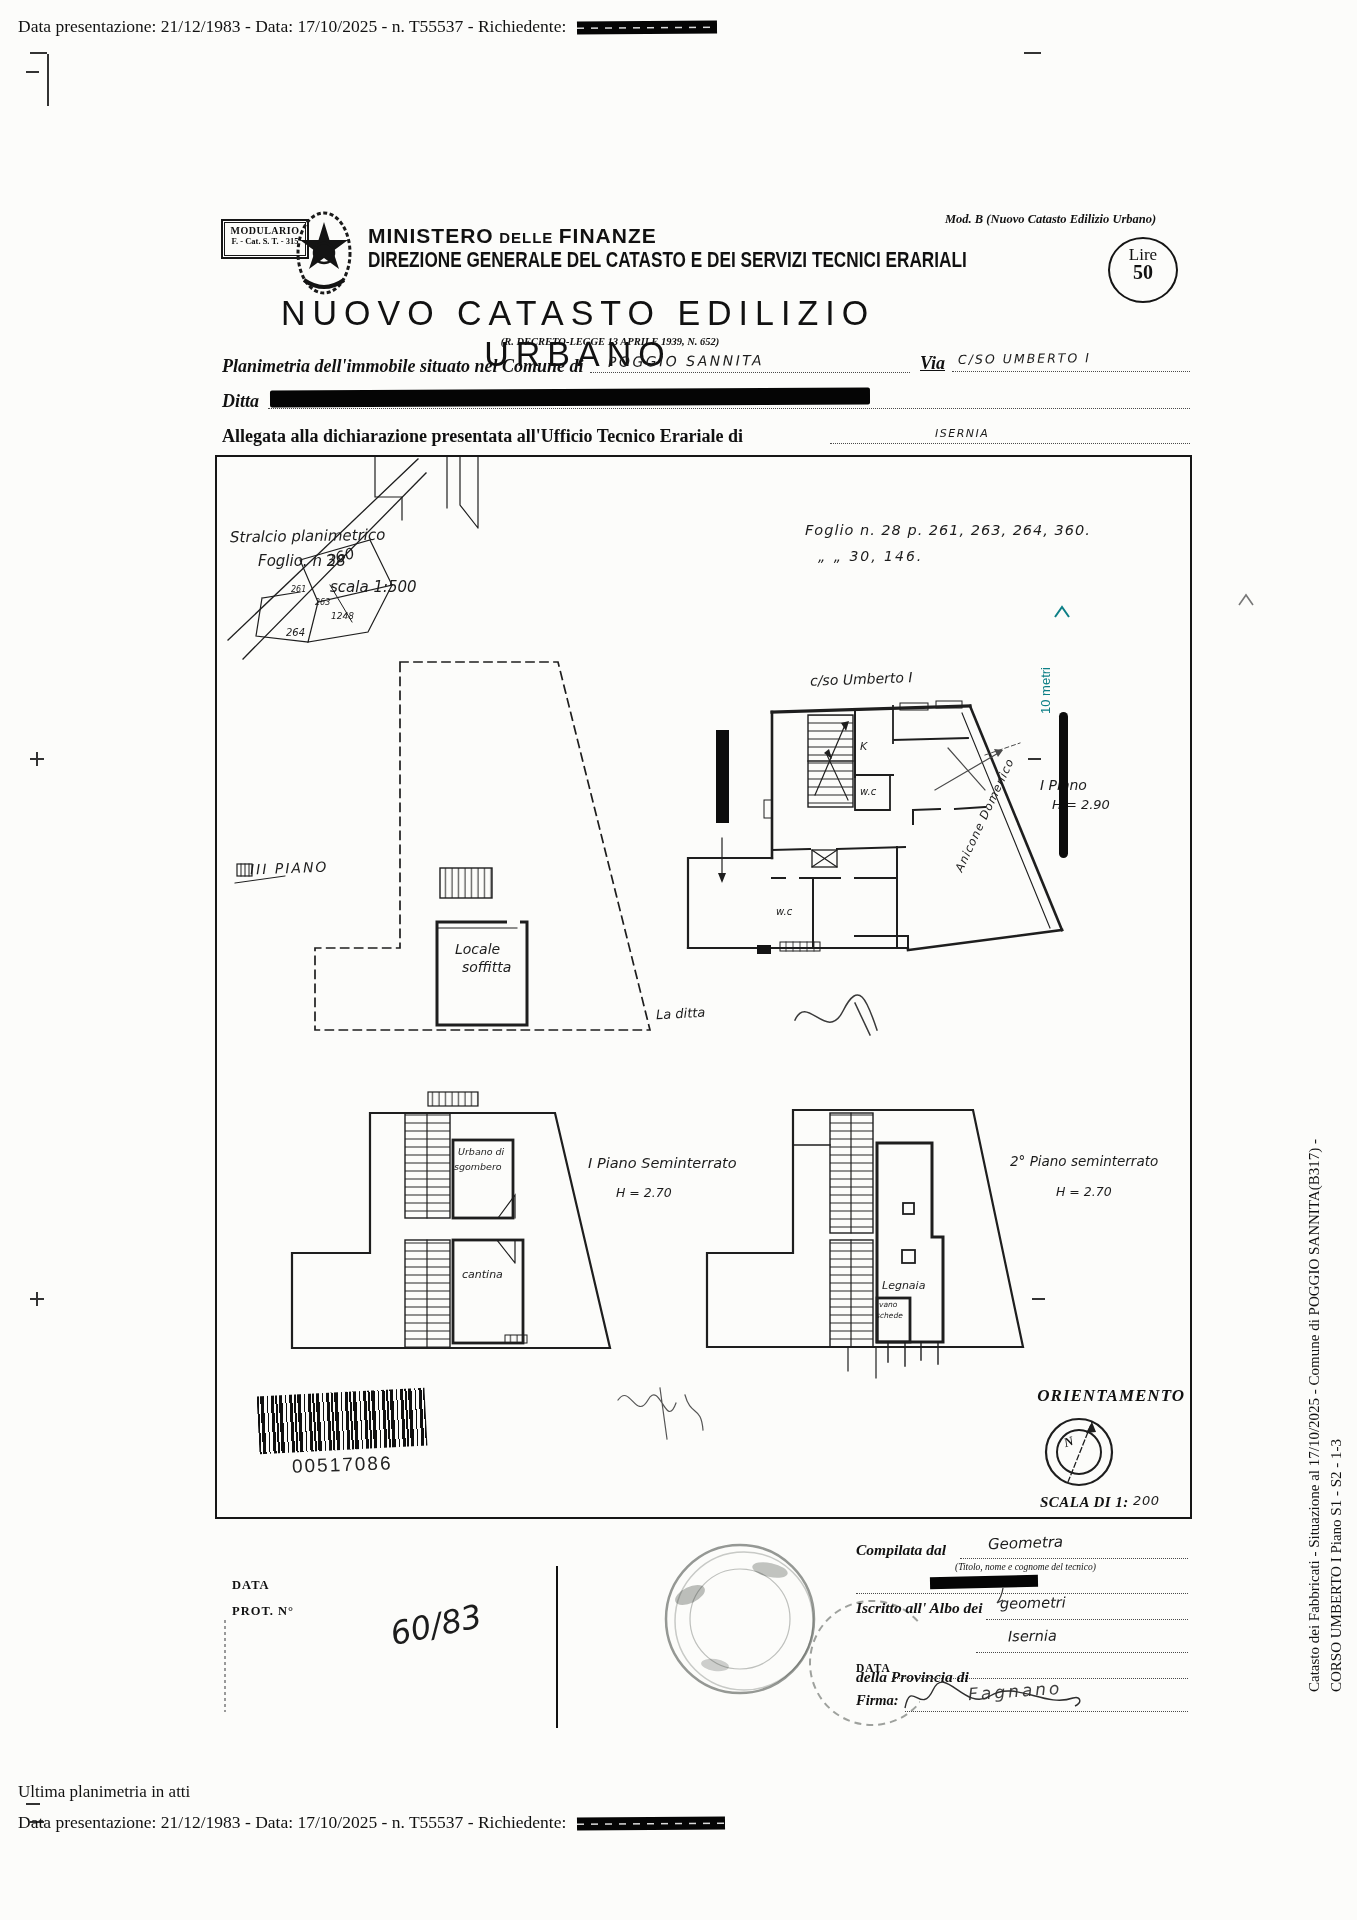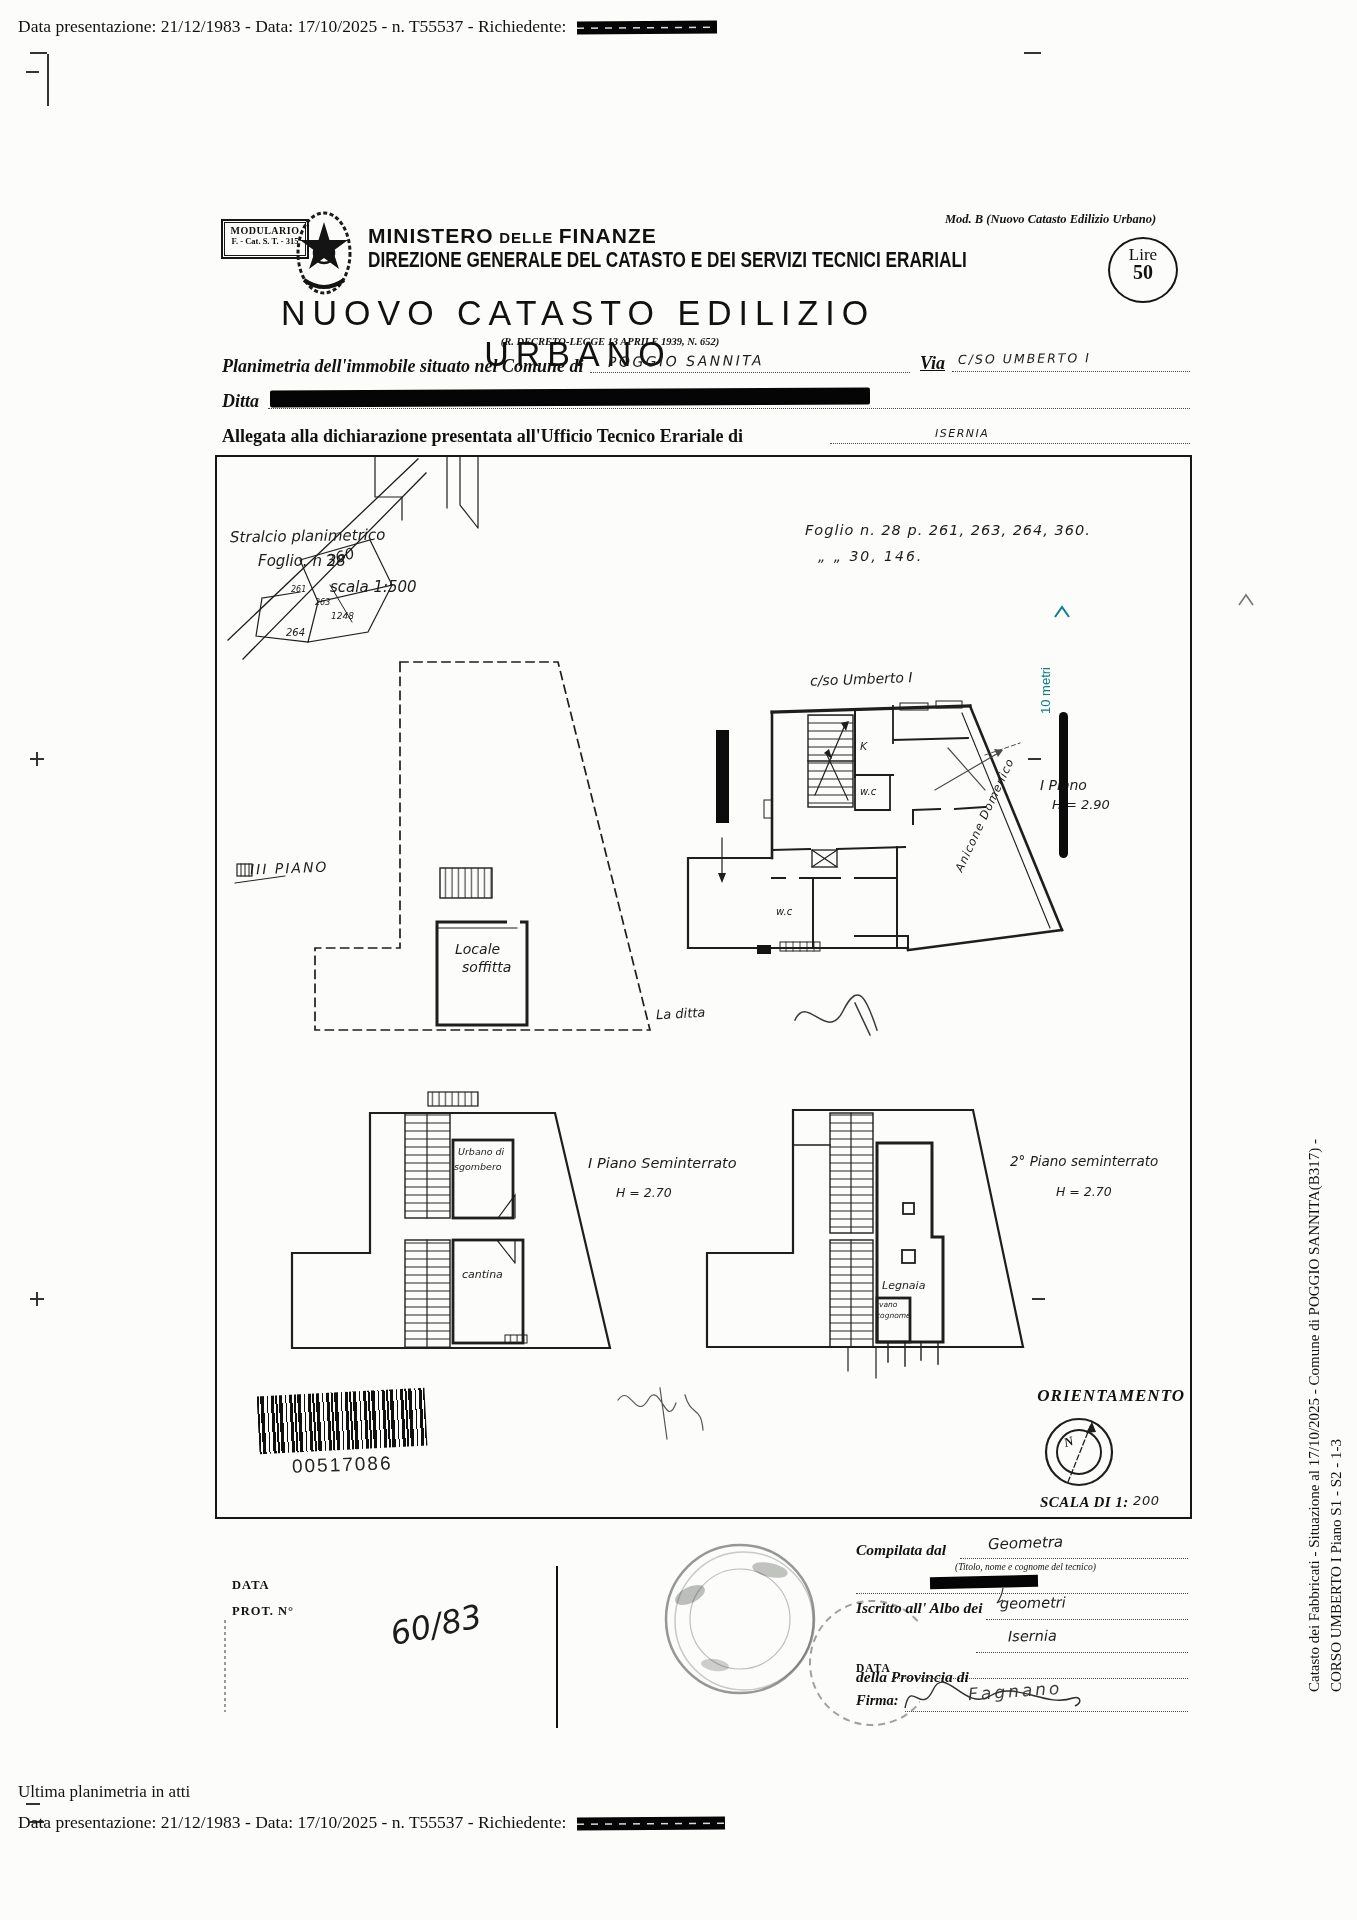--- a/index.html
+++ b/index.html
@@ -235,21 +235,21 @@
   <div class="abs hand" style="left:588px;top:1155px;font-size:14.5px;">I Piano Seminterrato</div>
   <div class="abs hand" style="left:616px;top:1185px;font-size:12.5px;">H = 2.70</div>
   <div class="abs hand" style="left:458px;top:1146px;font-size:9.5px;">Urbano di</div>
   <div class="abs hand" style="left:454px;top:1161px;font-size:9.5px;">sgombero</div>
   <div class="abs hand" style="left:462px;top:1268px;font-size:11px;">cantina</div>
 
   <div class="abs hand" style="left:1010px;top:1153px;font-size:13.5px;">2° Piano seminterrato</div>
   <div class="abs hand" style="left:1056px;top:1184px;font-size:12.5px;">H = 2.70</div>
   <div class="abs hand" style="left:882px;top:1279px;font-size:11px;">Legnaia</div>
   <div class="abs hand" style="left:879px;top:1300px;font-size:7.5px;">vano</div>
-  <div class="abs hand" style="left:876px;top:1311px;font-size:7.5px;">cognome</div>
+  <div class="abs hand" style="left:876px;top:1311px;font-size:7.5px;">schede</div>
 
   <div class="abs lbl" style="left:1005px;top:1386px;width:180px;text-align:right;font-size:17px;letter-spacing:1px;">ORIENTAMENTO</div>
   <div class="abs lbl" style="left:1064px;top:1434px;font-size:13px;transform:rotate(-18deg);">N</div>
   <div class="abs lbl" style="left:1040px;top:1494px;font-size:15px;letter-spacing:.5px;">
     <span>SCALA DI 1:</span>
     <span class="hand" style="font-size:13px;font-weight:400;position:relative;top:-2px;">200</span>
   </div>
 
   <div class="abs" style="left:258px;top:1392px;width:168px;height:58px;transform:rotate(-3deg);background:
     repeating-linear-gradient(90deg,#101010 0 2px,transparent 2px 3.5px,#101010 3.5px 7px,transparent 7px 10px,#101010 10px 11px,transparent 11px 14px,#101010 14px 17px,transparent 17px 18.5px);"></div>

